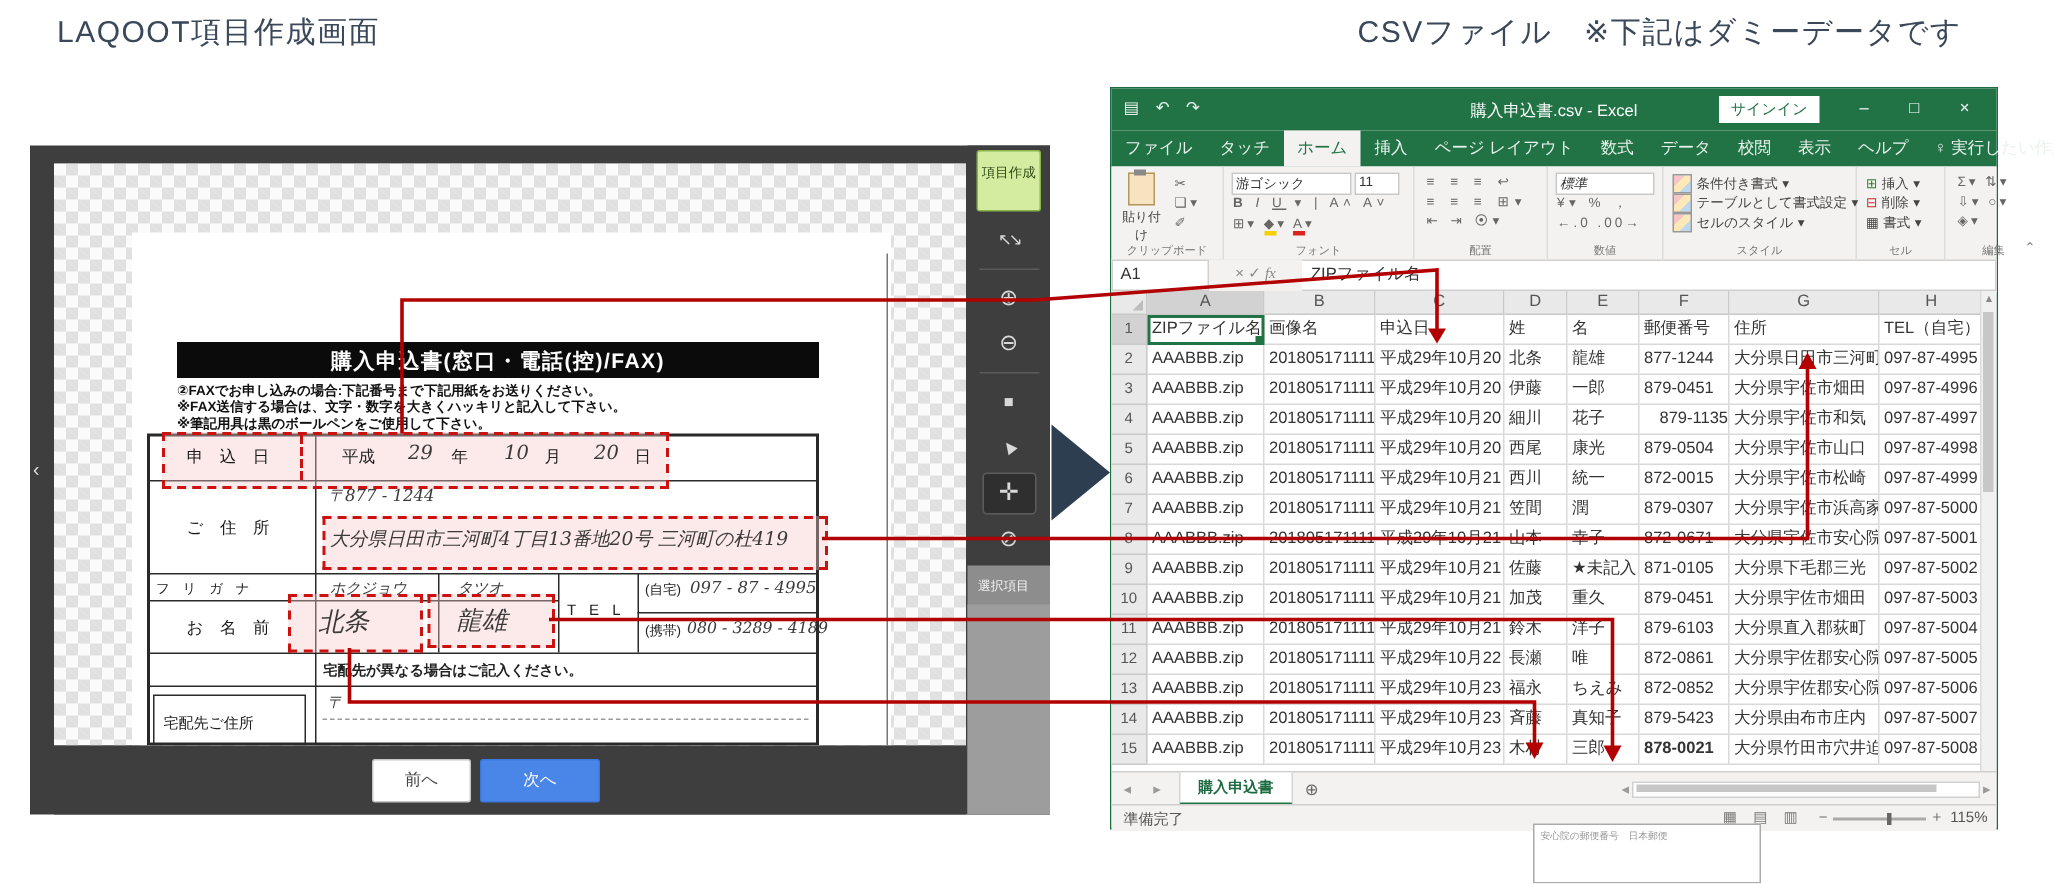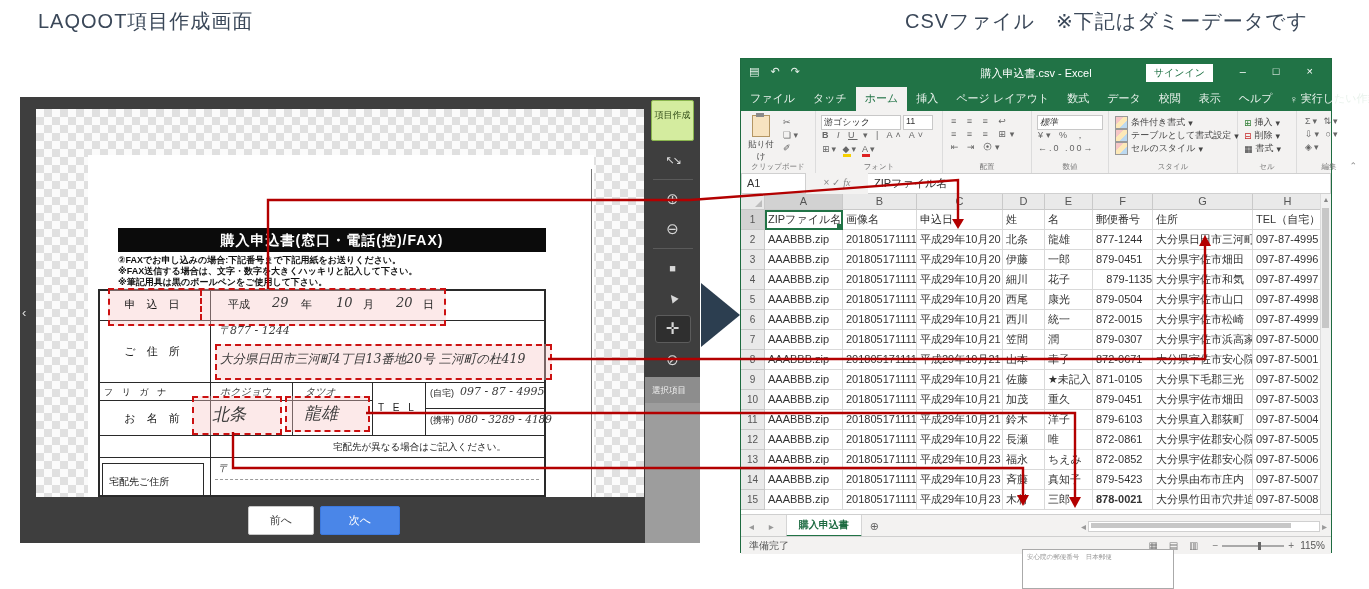--- a/index.html
+++ b/index.html
@@ -158,21 +158,21 @@
       <div class="ftext hand" style="left:132px;top:230px;font-size:10px;">ホクジョウ</div>
       <div class="ftext hand" style="left:217px;top:230px;font-size:10px;">タツオ</div>
       <div class="ftext hand" style="left:124px;top:248px;font-size:17px;transform:rotate(-2deg);">北条</div>
       <div class="ftext hand" style="left:216px;top:247px;font-size:17px;">龍雄</div>
       <div class="ftext" style="left:290px;top:247px;font-size:10px;letter-spacing:3px;">T E L</div>
       <div class="ftext" style="left:342px;top:232px;font-size:9px;">(自宅)</div>
       <div class="ftext hand" style="left:372px;top:230px;font-size:11px;">097 - 87 - 4995</div>
       <div class="ftext" style="left:342px;top:259px;font-size:9px;">(携帯)</div>
       <div class="ftext hand" style="left:370px;top:258px;font-size:10.5px;">080 - 3289 - 4189</div>
 
-      <div class="ftext" style="left:10px;top:286px;width:408px;text-align:right;font-size:9.5px;font-weight:normal;">宅配先が異なる場合はご記入ください。</div>
+      <div class="ftext" style="left:10px;top:286px;width:408px;text-align:center;font-size:9.5px;font-weight:bold;">宅配先が異なる場合はご記入ください。</div>
       <div class="fl" style="left:14px;top:308px;width:102px;height:40px;"></div>
       <div class="ftext" style="left:21px;top:320px;font-size:10px;">宅配先ご住所</div>
       <div class="ftext hand" style="left:130px;top:306px;font-size:11px;">〒</div>
     </div>
   </div>
 
   <div class="abs" id="fbottom">
     <div class="navbtn" id="prevbtn">前へ</div>
     <div class="navbtn" id="nextbtn">次へ</div>
   </div>

